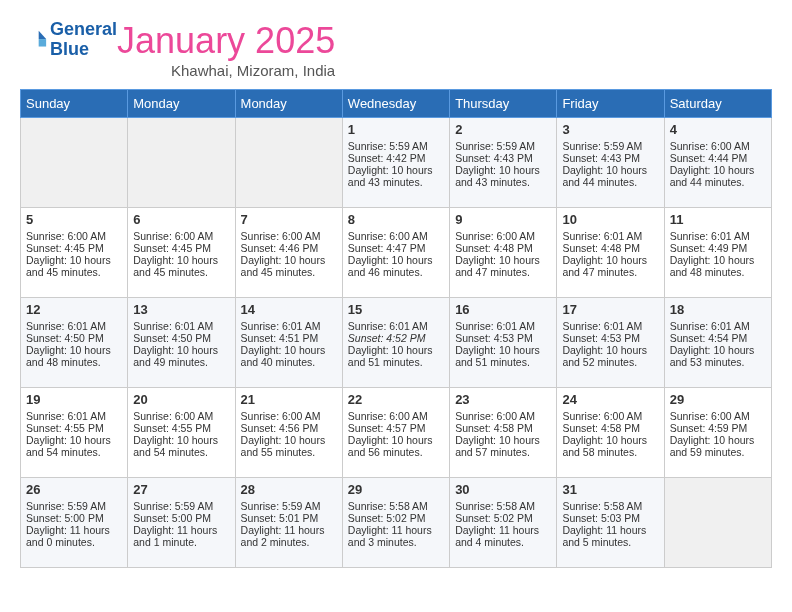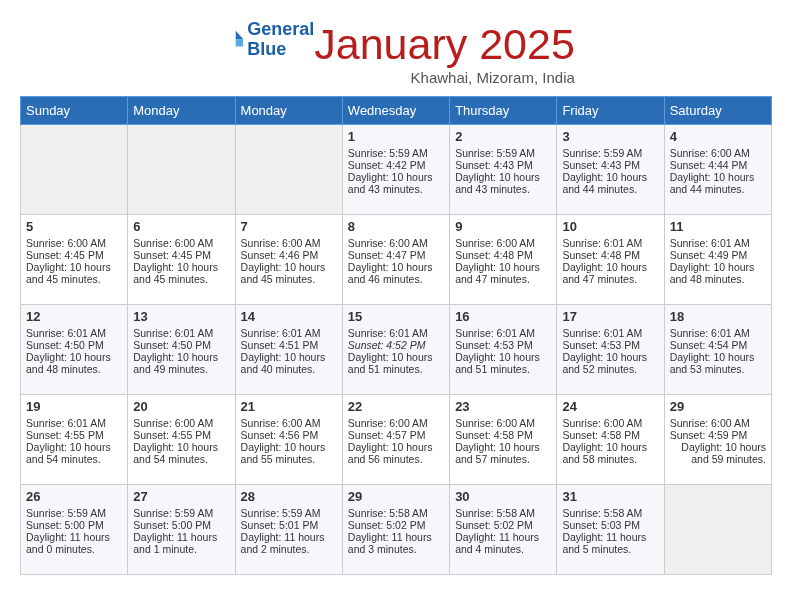--- a/index.html
+++ b/index.html
@@ -5,21 +5,21 @@
     * { box-sizing: border-box; margin: 0; padding: 0; }
     body {
       font-family: Arial, sans-serif;
       background: #fff;
       width: 792px;
       min-height: 612px;
       padding: 20px;
     }
     .header {
       display: flex;
-      justify-content: center;
+      justify-content: flex-start;
       align-items: flex-start;
       margin-bottom: 10px;
     }
     .logo {
       display: flex;
       align-items: center;
     }
     .logo-text {
       font-size: 18px;
       font-weight: bold;
@@ -31,23 +31,23 @@
     }
     .logo-icon {
       width: 28px;
       height: 28px;
       margin-right: 2px;
     }
     .title-block {
       text-align: right;
     }
     .month-title {
-      font-size: 43px;
+      font-size: 36px;
       font-weight: normal;
-      color: #b91c1c;
+      color: #ec4899;
     }
     .location {
       font-size: 15px;
       color: #555;
     }
     table {
       width: 100%;
       border-collapse: collapse;
       table-layout: fixed;
     }
@@ -269,21 +269,21 @@
         <td>
           <span class="day-num">24</span>
           <span style="display: block;">Sunrise: 6:00 AM</span>
           <span style="display: block;">Sunset: 4:58 PM</span>
           <span style="display: block;">Daylight: 10 hours and 58 minutes.</span>
         </td>
         <td>
           <span class="day-num">29</span>
           <span style="display: block;">Sunrise: 6:00 AM</span>
           <span style="display: block;">Sunset: 4:59 PM</span>
-          <span style="display: block; text-align: right;">Daylight: 10 hours and 59 minutes.</span>
+          <span style="display: block;">Daylight: 10 hours and 59 minutes.</span>
         </td>
       </tr>
       <tr>
         <td>
           <span class="day-num">26</span>
           <span style="display: block;">Sunrise: 5:59 AM</span>
           <span style="display: block;">Sunset: 5:00 PM</span>
           <span style="display: block;">Daylight: 11 hours and 0 minutes.</span>
         </td>
         <td>

